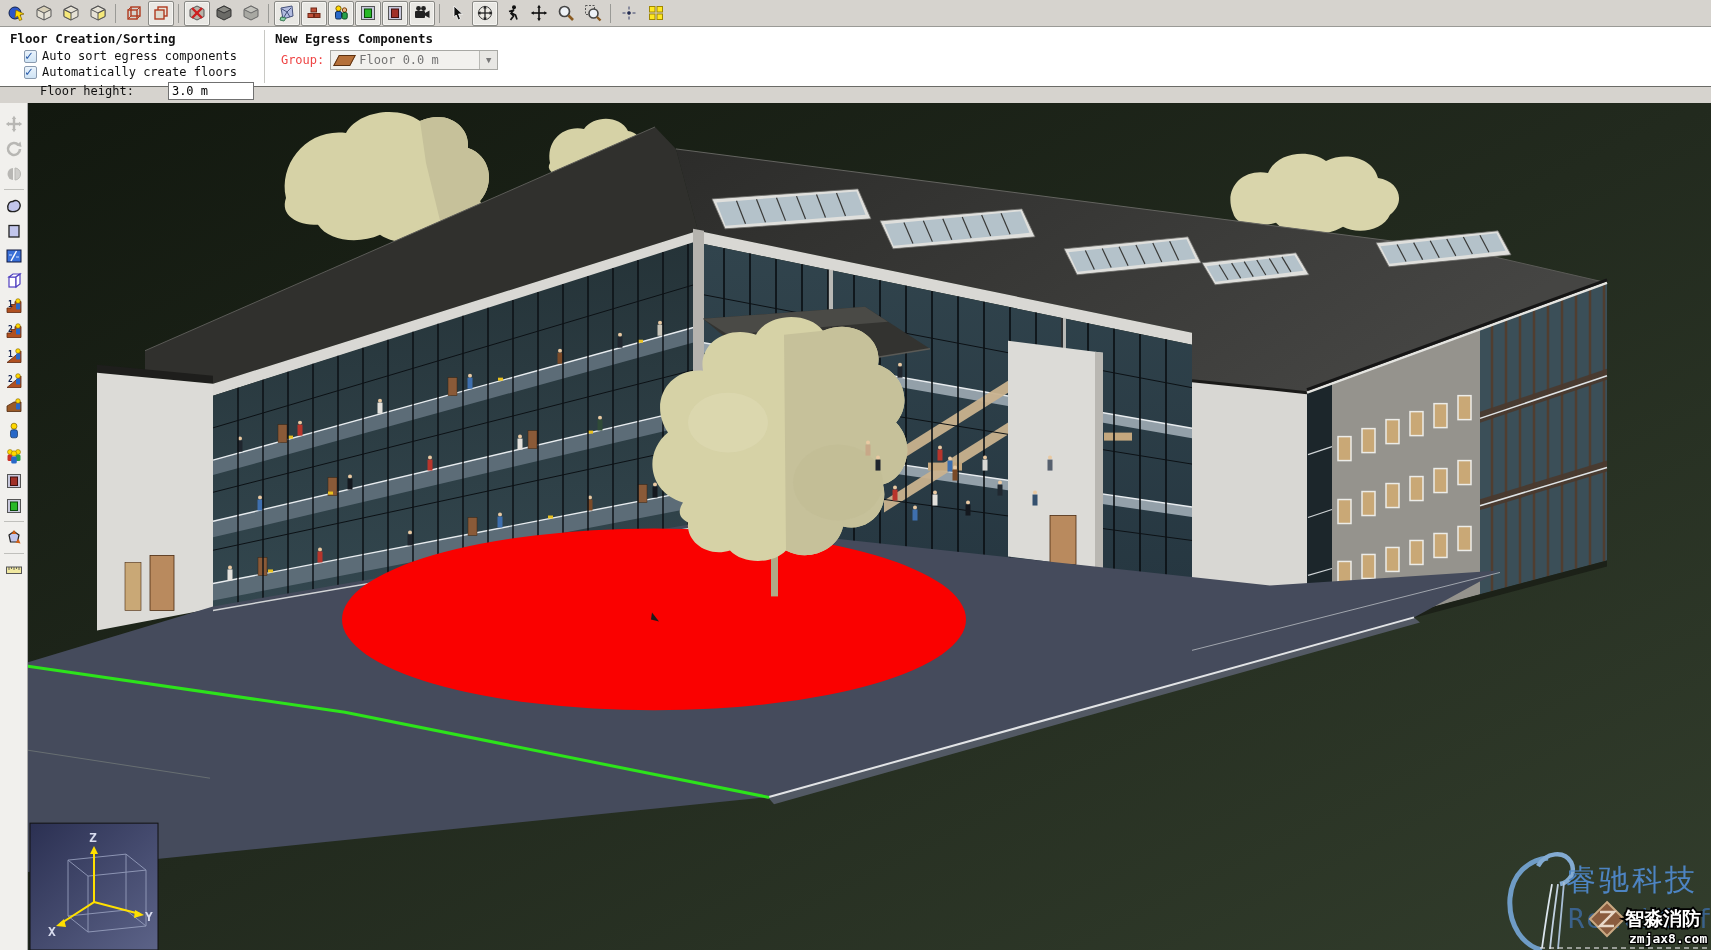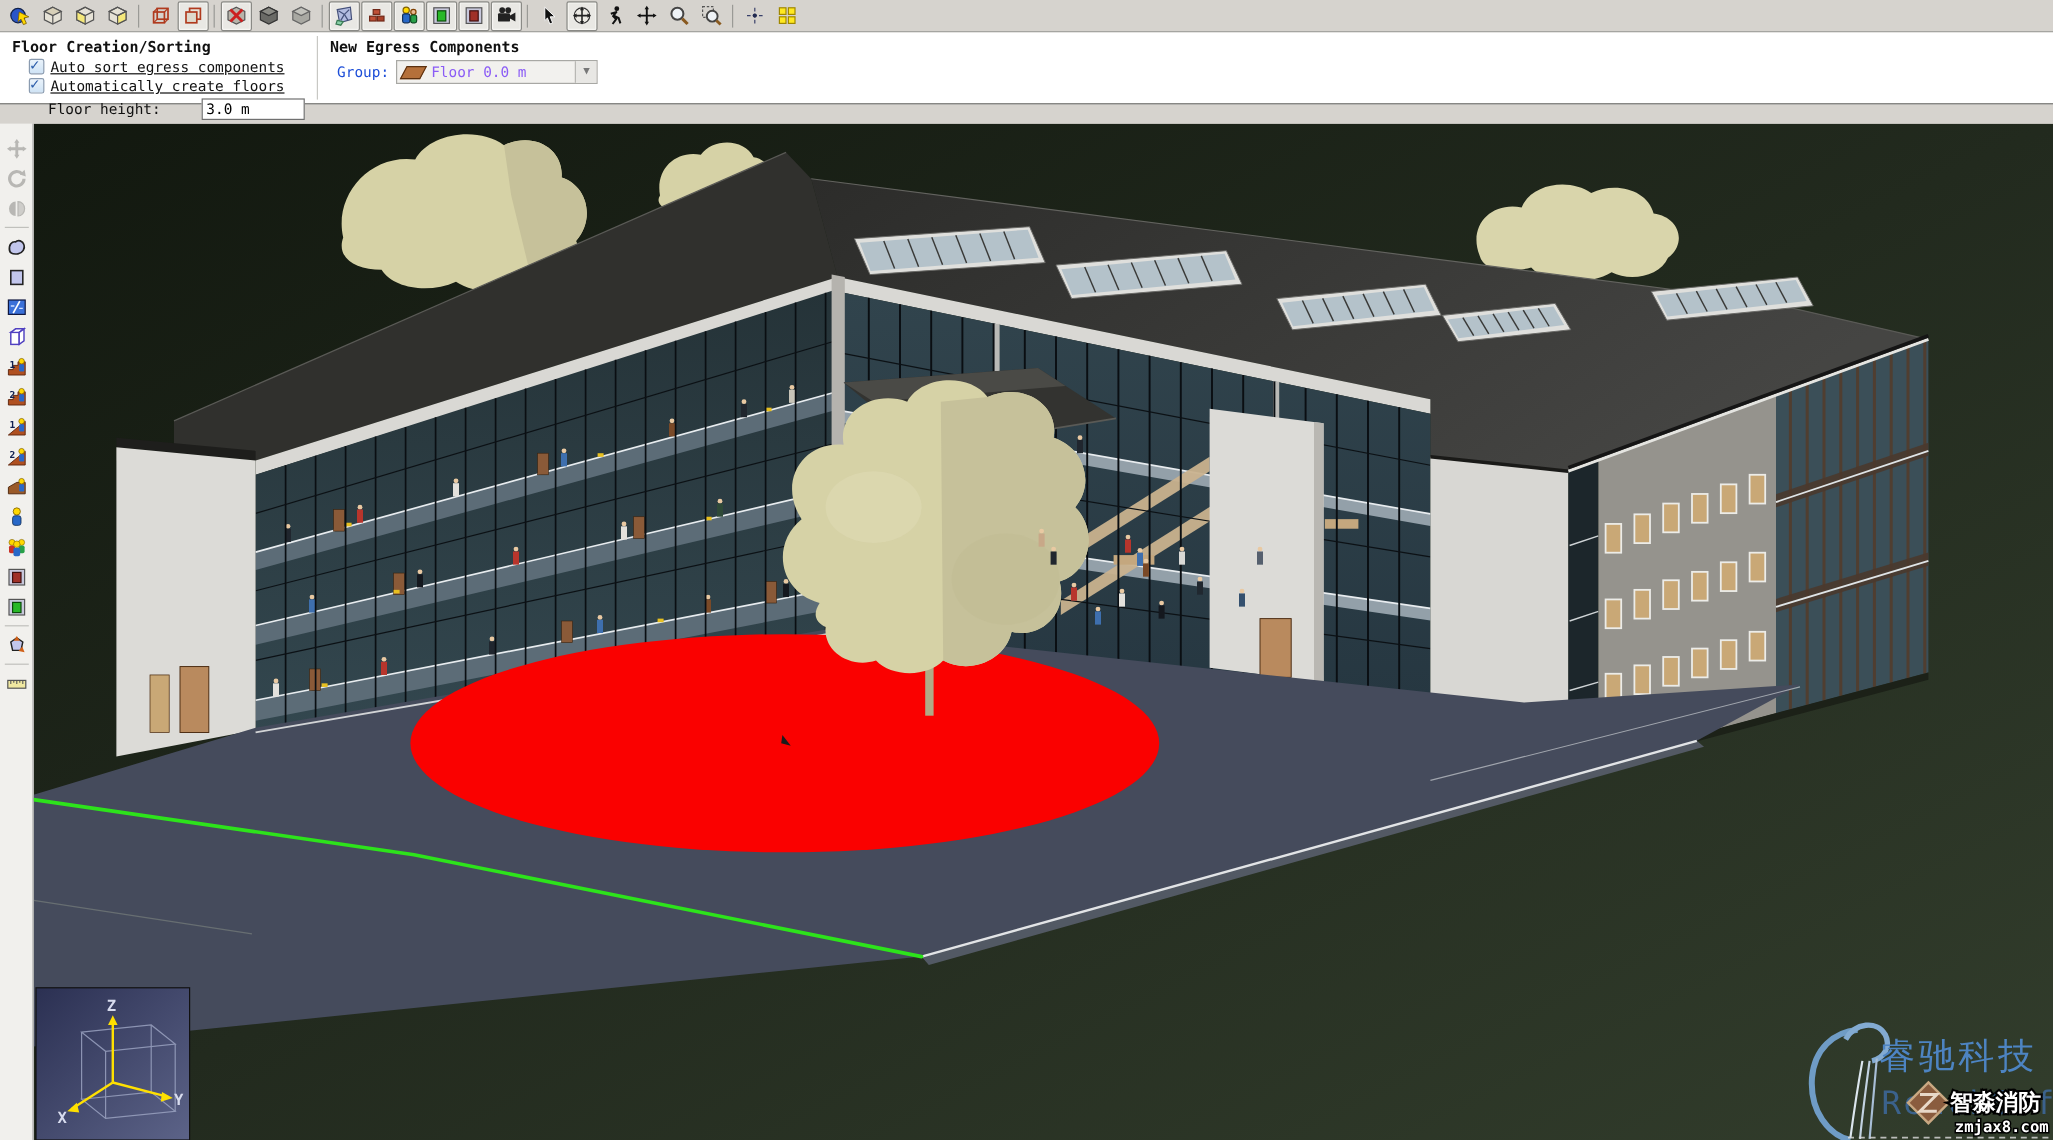--- a/index.html
+++ b/index.html
@@ -11,34 +11,34 @@
   .tb{width:24px;height:23px;display:flex;align-items:center;justify-content:center;border:1px solid transparent;
       border-radius:2px;margin:0 0.5px;}
   .tb.pressed{border:1px solid #8a8a86;background:#e9e8e4;box-shadow:inset 0 0 0 1px #f6f5f2;}
   .tb svg{display:block;}
   .tsep{width:1px;height:19px;background:#9a9a96;margin:0 4px;}
   
   #panelstrip{position:absolute;left:0;top:27px;width:100%;height:60px;background:#ffffff;
               border-bottom:1px solid #6a6a66;display:flex;box-sizing:border-box;}
   .pgroup{padding:4px 10px 0 10px;}
   .ptitle{font-weight:bold;font-size:12.5px;margin-bottom:3px;white-space:nowrap;}
-  .cbrow{display:flex;align-items:flex-start;margin:2px 15px 2px 14px;white-space:nowrap;text-decoration:underline;}
+  .cbrow{display:flex;align-items:flex-end;margin:2px 15px 2px 14px;white-space:nowrap;}
   .cb{width:13px;height:13px;border:1px solid #8a9bb0;background:#fdfdfd;margin-right:5px;position:relative;
       box-sizing:border-box;border-radius:2px;}
   .cb.checked{background:linear-gradient(#eaf3fb,#cfe3f5);}
   .cb.checked::after{content:"✓";position:absolute;left:0px;top:-3px;font-size:13px;font-weight:bold;color:#2a5caa;}
   .fhrow{display:flex;align-items:center;margin:3px 0 0 30px;white-space:nowrap;gap:29px;}
   .fhrow input{width:78px;height:16px;border:1px solid #707070;font-family:inherit;font-size:12px;padding:0 3px;margin-left:5px;}
   .vsep{width:1px;background:#c8c8c4;margin:3px 0;}
-  .gglabel{color:#1d4ed8;}
+  .gglabel{color:#ef4444;}
   .combo{display:inline-flex;align-items:center;width:168px;height:20px;border:1px solid #a8a8a4;background:#f2f1ee;
          margin-left:6px;padding-left:5px;box-sizing:border-box;}
   .combo .flooricon{width:15px;height:9px;background:#b5703a;border:1px solid #5a3010;
          transform:skewX(-28deg);margin-right:6px;}
-  .combo .cval{flex:1;color:#8b5cf6;}
+  .combo .cval{flex:1;color:#737373;}
   .combo .carrow{width:17px;height:18px;border-left:1px solid #b8b8b4;display:flex;align-items:center;
          justify-content:center;color:#777;font-size:9px;background:#e8e7e4;}
   
   #main{position:absolute;left:0;top:103px;width:1711px;height:847px;}
   #sidebar{position:absolute;left:0;top:0;width:28px;height:847px;background:#f1f0ed;border-right:1px solid #aaa;
            display:flex;flex-direction:column;align-items:center;padding-top:8px;box-sizing:border-box;}
   .sb{width:24px;height:23px;display:flex;align-items:center;justify-content:center;border:1px solid transparent;border-radius:2px;}
   .ssep{width:20px;height:1px;background:#c0c0bc;margin:3px 0;}
   #viewport{position:absolute;left:28px;top:0;width:1683px;height:847px;overflow:hidden;}
   #viewport svg{display:block;}

